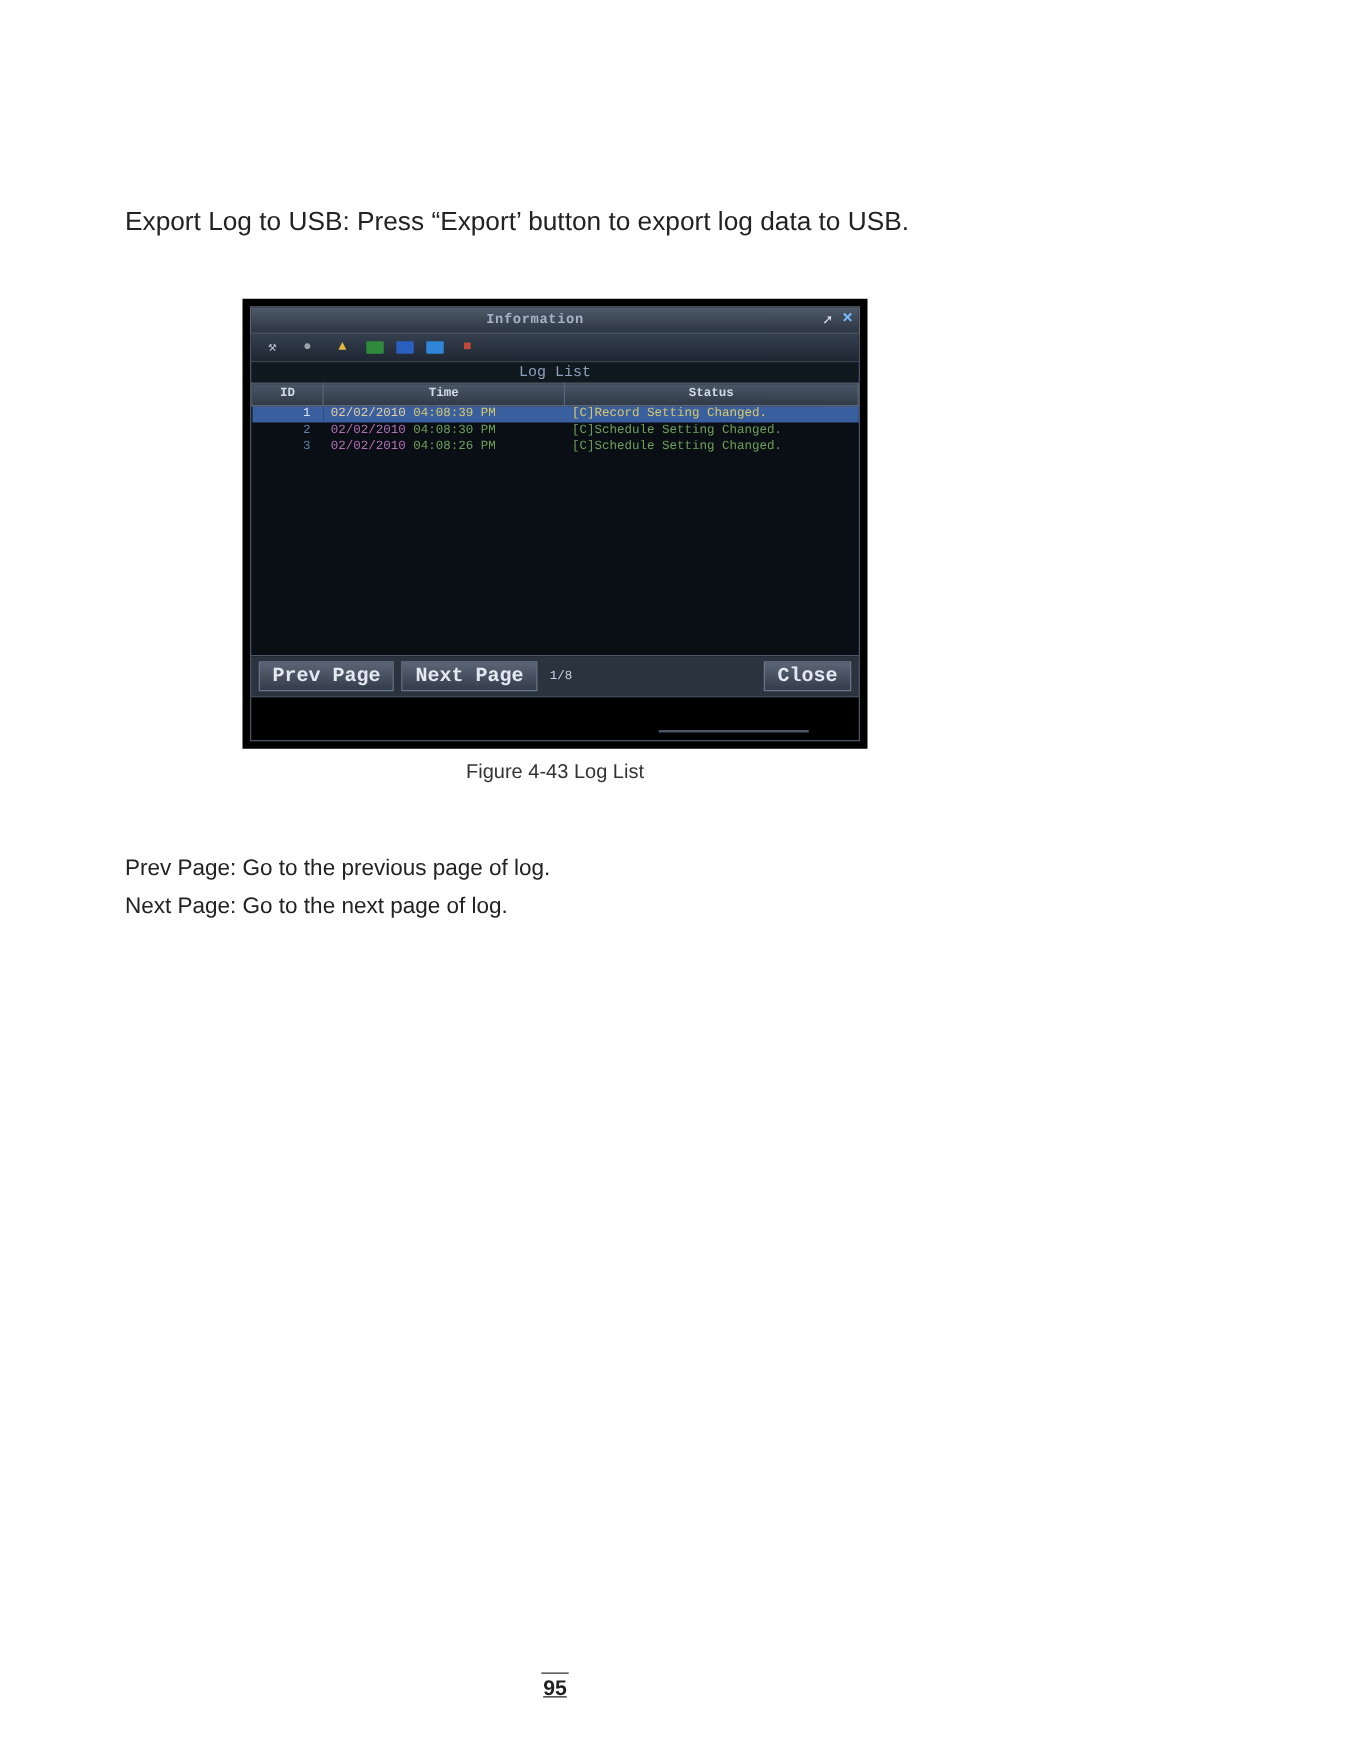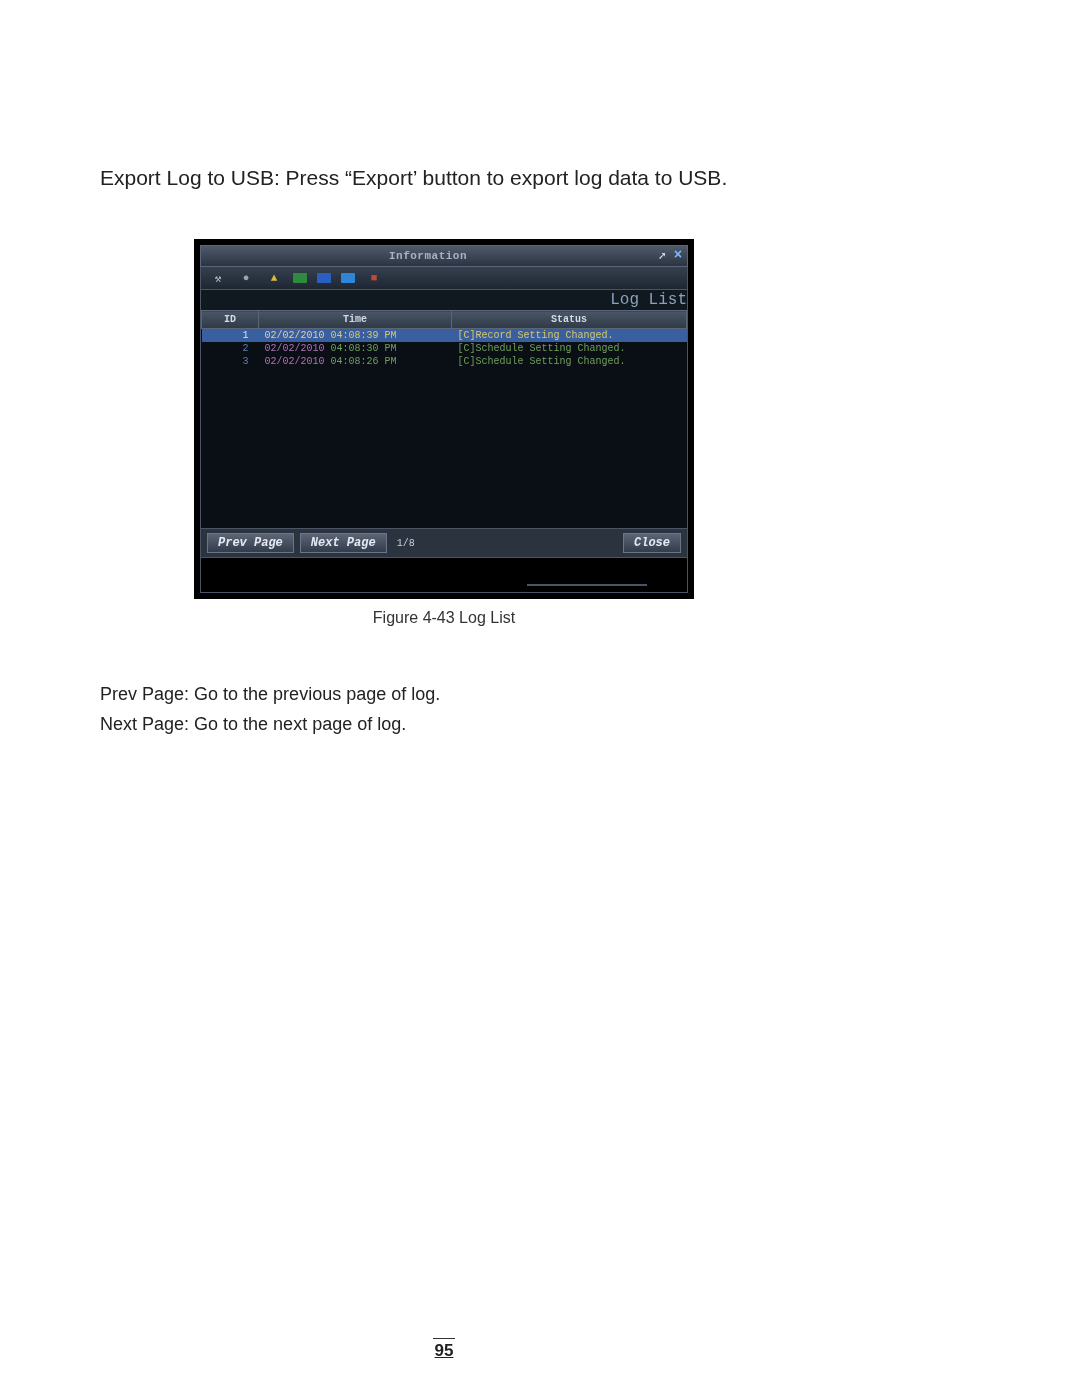--- a/index.html
+++ b/index.html
@@ -84,22 +84,22 @@
     font-size: 11px;
   }
   .ico-tools   { color:#c0c6d0; }
   .ico-disc    { color:#9aa3af; }
   .ico-warn    { color:#e0b642; }
   .ico-green   { background:#2e8b3d; width:14px; height:10px; border-radius:1px;}
   .ico-blue    { background:#2a5fbf; width:14px; height:10px; border-radius:1px;}
   .ico-blue2   { background:#2f86d6; width:14px; height:10px; border-radius:1px;}
   .ico-red     { color:#c04a3a; }
   .dvr-subtitle {
-    text-align: right;
-    font-size: 16px;
+    text-align: center;
+    font-size: 12px;
     color: #8ea0ba;
     background: #101820;
     border-left: 1px solid #4a5565;
     border-right: 1px solid #4a5565;
     padding: 1px 0;
   }
   .dvr-body {
     border: 1px solid #4a5565;
     border-top: none;
     background: #0a0f15;
@@ -144,23 +144,22 @@
     border-top: none;
     padding: 4px 6px;
     font-size: 10px;
   }
   .dvr-btn {
     background: linear-gradient(#5b6576,#333c4a);
     border: 1px solid #6a7588;
     color: #e4e9f1;
     padding: 2px 10px;
     font-family: "Courier New", monospace;
-    font-size: 12px;
-    font-weight: bold;
-    font-style: italic;
+    font-size: 16px;
+    font-weight: bold;
   }
   .page-ind { color:#c7d0dc; margin-left:4px; }
   .spacer { flex: 1; }
   .dvr-bottom {
     height: 28px;
     background: #000;
     border: 1px solid #4a5565;
     border-top: none;
     display:flex;
     align-items:flex-end;

